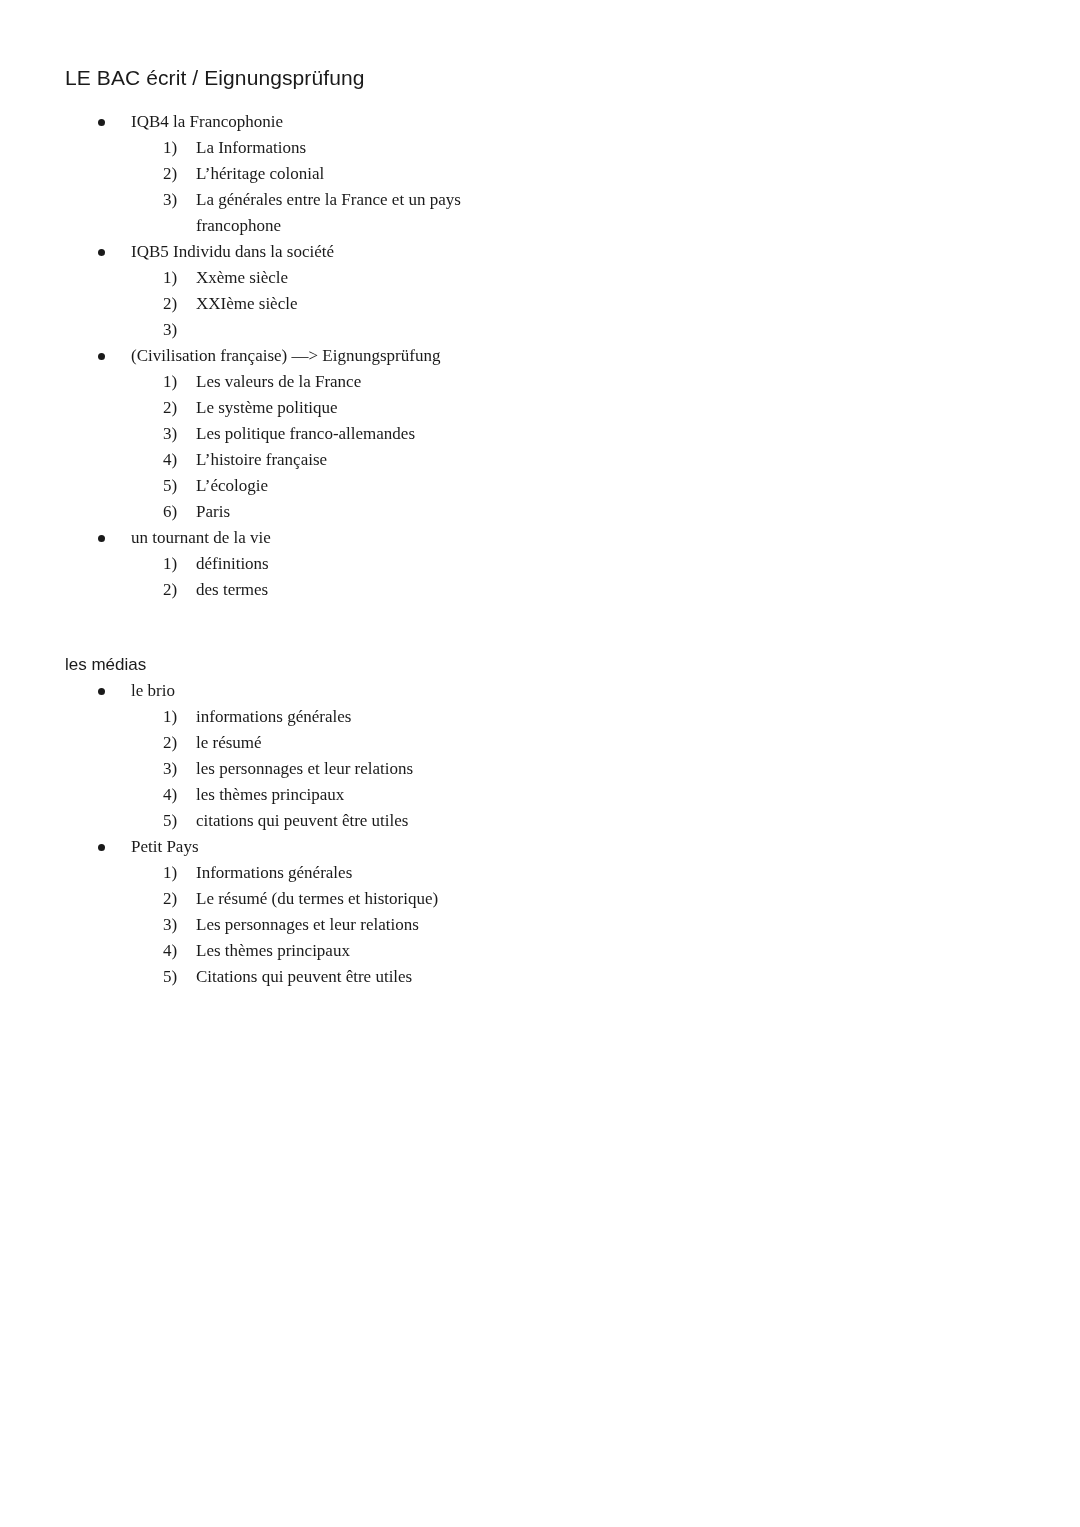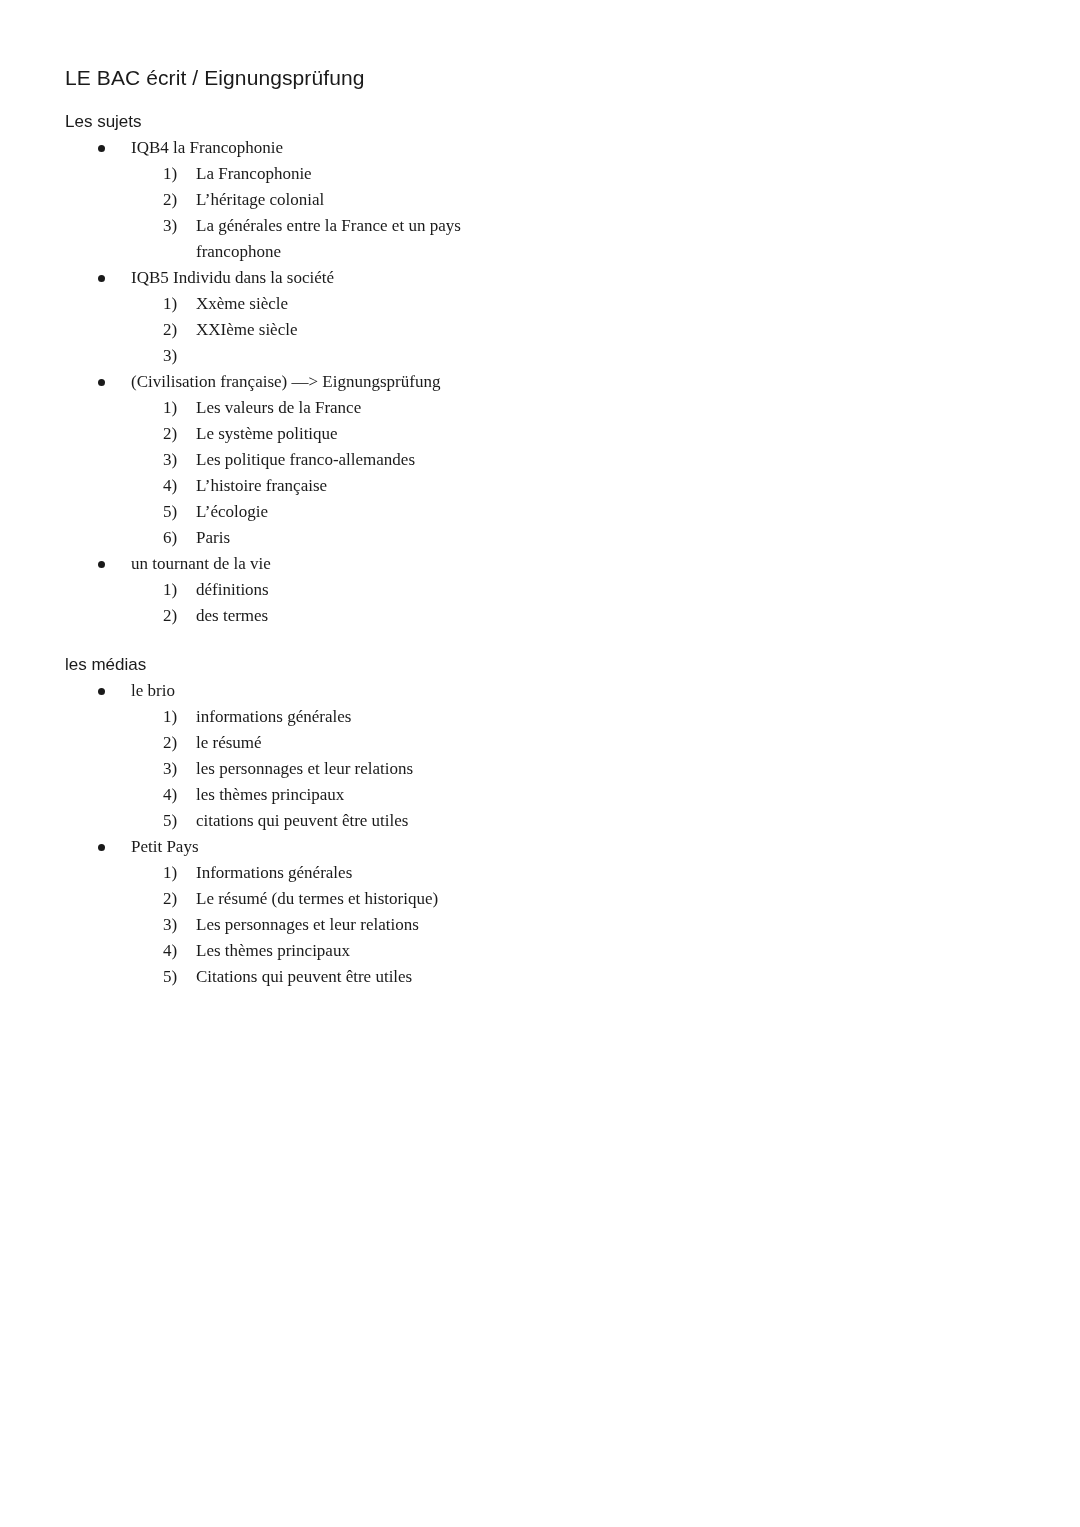--- a/index.html
+++ b/index.html
@@ -97,32 +97,31 @@
     }
   </style>
 </head>
 <body>
 
 <div class="page">
 
   <h1 class="title">LE BAC écrit / Eignungsprüfung</h1>
 
   <section class="section" style="top:109px;">
-    <h2 class="section-heading">Les sujets</h2>
     <ul class="bullet-list">
 
       <li class="bullet-item">
         <div class="bullet-row">
           <span class="bullet-dot"></span>
           <span class="bullet-text">IQB4 la Francophonie</span>
         </div>
         <ol class="num-list">
           <li class="num-item">
             <span class="num-label">1)</span>
-            <span class="num-text">La Francophonie</span>
+            <span class="num-text">La Informations</span>
           </li>
           <li class="num-item">
             <span class="num-label">2)</span>
             <span class="num-text">L’héritage colonial</span>
           </li>
           <li class="num-item">
             <span class="num-label">3)</span>
             <span class="num-text" style="width:290px;">La générales entre la France et un pays francophone</span>
           </li>
         </ol>

